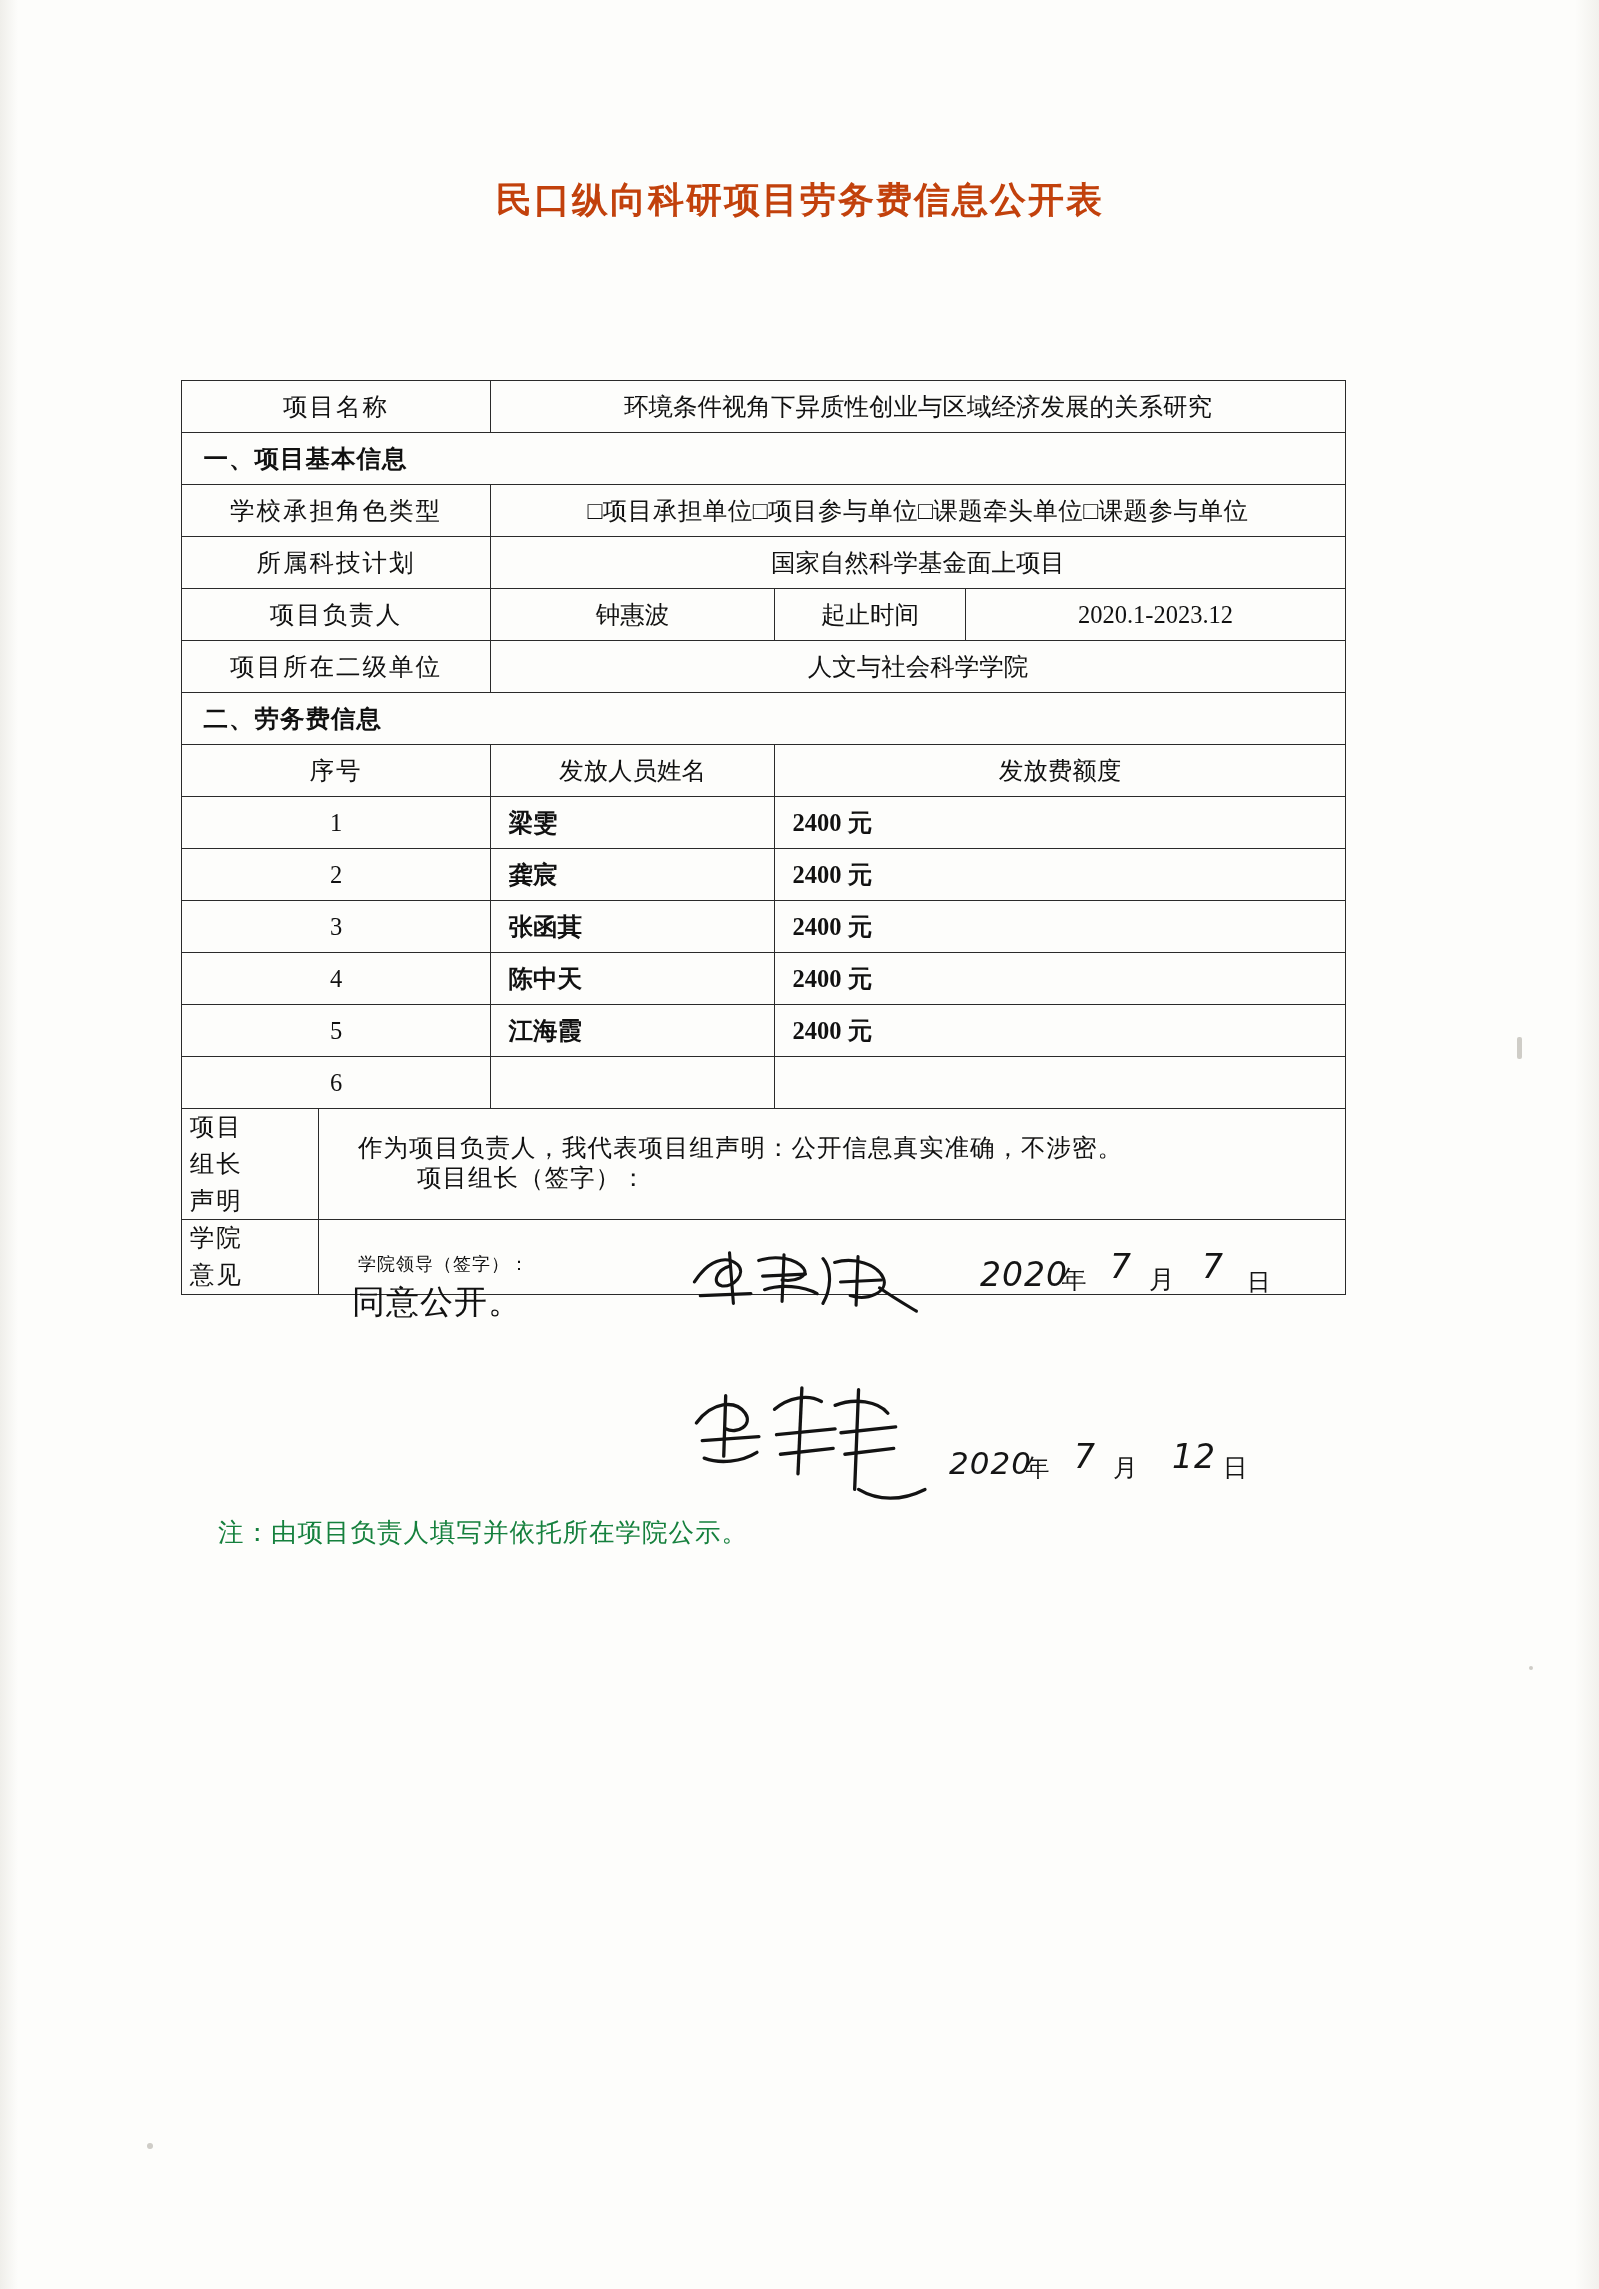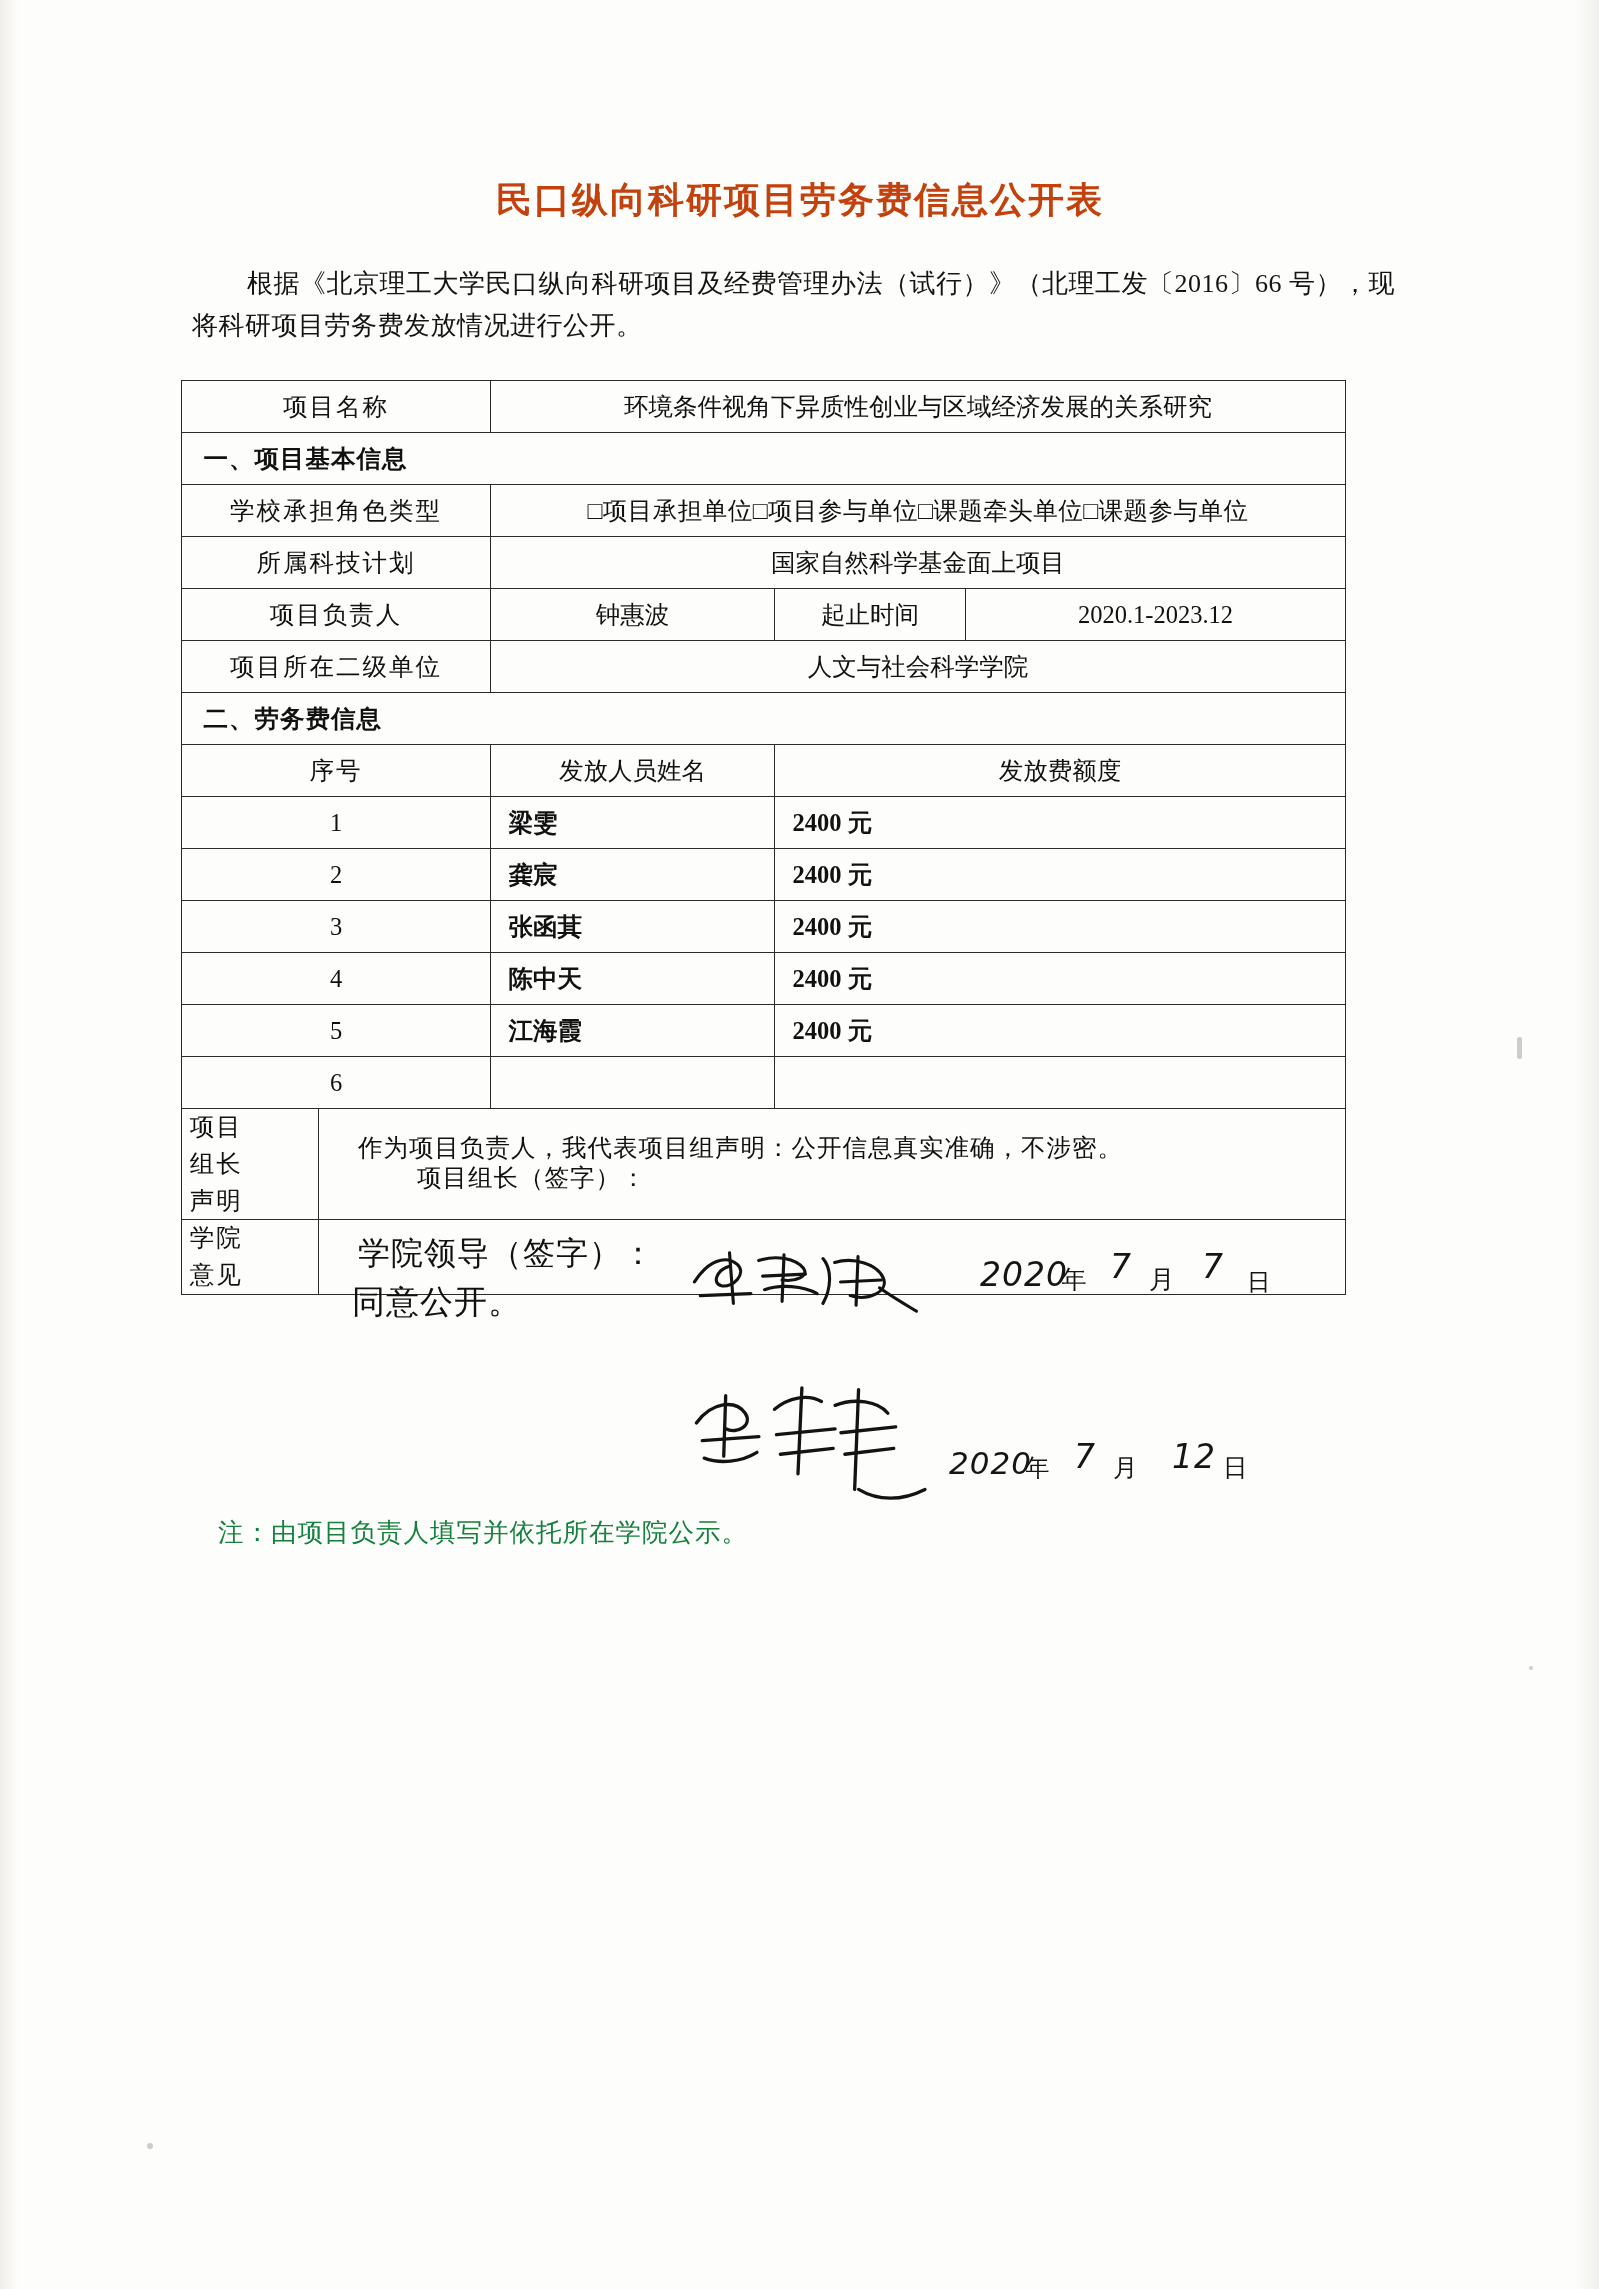--- a/index.html
+++ b/index.html
@@ -130,21 +130,21 @@
     position: absolute;
     top: 60px;
     left: 33px;
     font-size: 33px;
     letter-spacing: 1px;
   }
   .dept-sign {
     position: absolute;
     bottom: 17.6px;
     left: 39px;
-    font-size: 32px;
+    font-size: 18px;
     letter-spacing: 1px;
   }
 
   .note {
     position: absolute;
     top: 1515px;
     left: 218px;
     font-size: 25.5px;
     letter-spacing: 1px;
     color: #15803d;
@@ -167,21 +167,20 @@
 
 <div class="page">
   <div class="scan-edge-left"></div>
   <div class="scan-edge-right"></div>
   <div class="speck" style="left:1517px;top:1037px;width:4.9px;height:21.6px;border-radius:2px;"></div>
   <div class="speck" style="left:1529px;top:1666px;width:3.9px;height:3.9px;"></div>
   <div class="speck" style="left:147px;top:2143px;width:5.9px;height:5.9px;"></div>
 
   <div class="doc-title">民口纵向科研项目劳务费信息公开表</div>
 
-  <div class="intro">根据《北京理工大学民口纵向科研项目及经费管理办法（试行）》（北理工发〔2016〕66 号），现将科研项目劳务费发放情况进行公开。</div>
 
   <table class="main">
     <colgroup>
       <col style="width:137px">
       <col style="width:172px">
       <col style="width:284px">
       <col style="width:191px">
       <col style="width:380px">
     </colgroup>
     <tbody>

